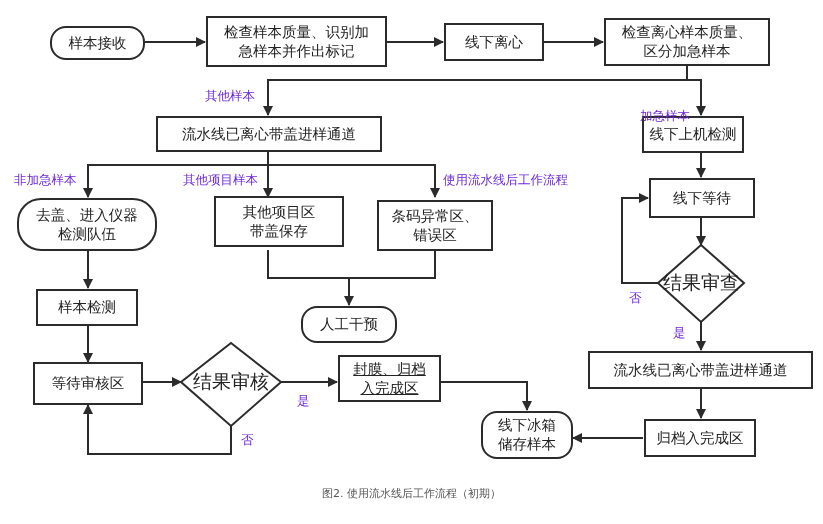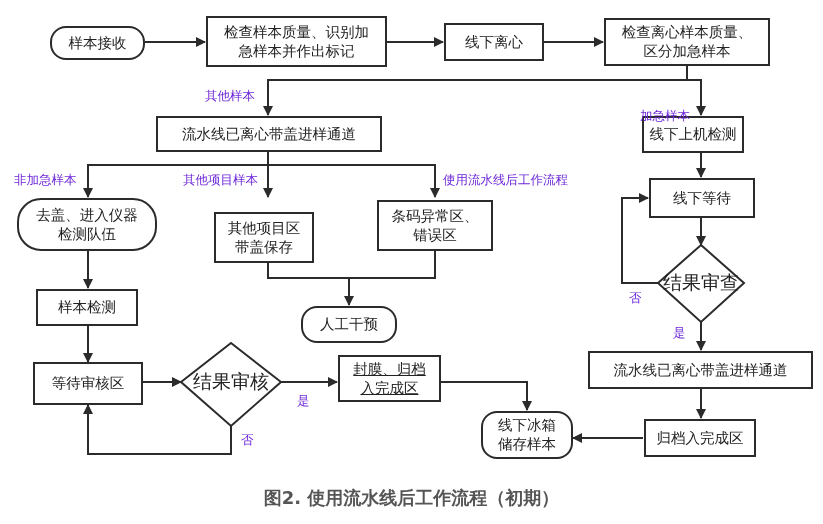--- a/index.html
+++ b/index.html
@@ -7,21 +7,21 @@
          font-family:"DejaVu Sans", sans-serif; color:#222; }
   svg { position:absolute; left:0; top:0; }
   .node { position:absolute; box-sizing:border-box; border:2px solid #2b2b2b; background:#fff;
           display:flex; align-items:center; justify-content:center; text-align:center;
           font-size:14.5px; line-height:19px; white-space:pre-line; color:#222; }
   .term { border-radius:16px; }
   .dtext { position:absolute; display:flex; align-items:center; justify-content:center;
            font-size:19px; color:#222; }
   .lbl { position:absolute; font-size:12.5px; color:#6d28d9; white-space:nowrap; }
   .caption { position:absolute; left:0; width:823px; top:486px; text-align:center;
-             font-size:18px; color:#555;font-weight:bold; }
+             font-size:11px; color:#555; }
 </style>
 </head>
 <body>
 
 <svg width="823" height="524" viewBox="0 0 823 524">
   <defs>
     <marker id="arr" markerWidth="10" markerHeight="10" refX="9" refY="5" orient="auto" markerUnits="userSpaceOnUse">
       <path d="M0,0 L10,5 L0,10 z" fill="#2b2b2b"></path>
     </marker>
   </defs>
@@ -65,21 +65,21 @@
 <div class="node term" style="left:50px;top:26px;width:95px;height:34px;">样本接收</div>
 <div class="node" style="left:206px;top:16px;width:181px;height:51px;">检查样本质量、识别加
 急样本并作出标记</div>
 <div class="node" style="left:444px;top:23px;width:100px;height:38px;">线下离心</div>
 <div class="node" style="left:604px;top:18px;width:166px;height:48px;">检查离心样本质量、
 区分加急样本</div>
 <div class="node" style="left:156px;top:116px;width:226px;height:36px;">流水线已离心带盖进样通道</div>
 <div class="node" style="left:642px;top:116px;width:102px;height:37px;">线下上机检测</div>
 <div class="node" style="left:17px;top:198px;width:140px;height:53px;border-radius:24px;">去盖、进入仪器
 检测队伍</div>
-<div class="node" style="left:214px;top:212px;width:100px;height:51px;text-align:center;">其他项目区
+<div class="node" style="left:214px;top:196px;width:130px;height:51px;text-align:center;">其他项目区
 带盖保存</div>
 <div class="node" style="left:377px;top:200px;width:116px;height:51px;">条码异常区、
 错误区</div>
 <div class="node" style="left:649px;top:178px;width:106px;height:40px;">线下等待</div>
 <div class="dtext" style="left:658px;top:270px;width:86px;height:26px;">结果审查</div>
 <div class="node" style="left:36px;top:289px;width:102px;height:37px;">样本检测</div>
 <div class="node term" style="left:301px;top:306px;width:96px;height:37px;">人工干预</div>
 <div class="node" style="left:33px;top:362px;width:110px;height:43px;">等待审核区</div>
 <div class="dtext" style="left:181px;top:369px;width:100px;height:26px;">结果审核</div>
 <div class="node" style="left:338px;top:355px;width:103px;height:47px;text-decoration:underline;">封膜、归档

